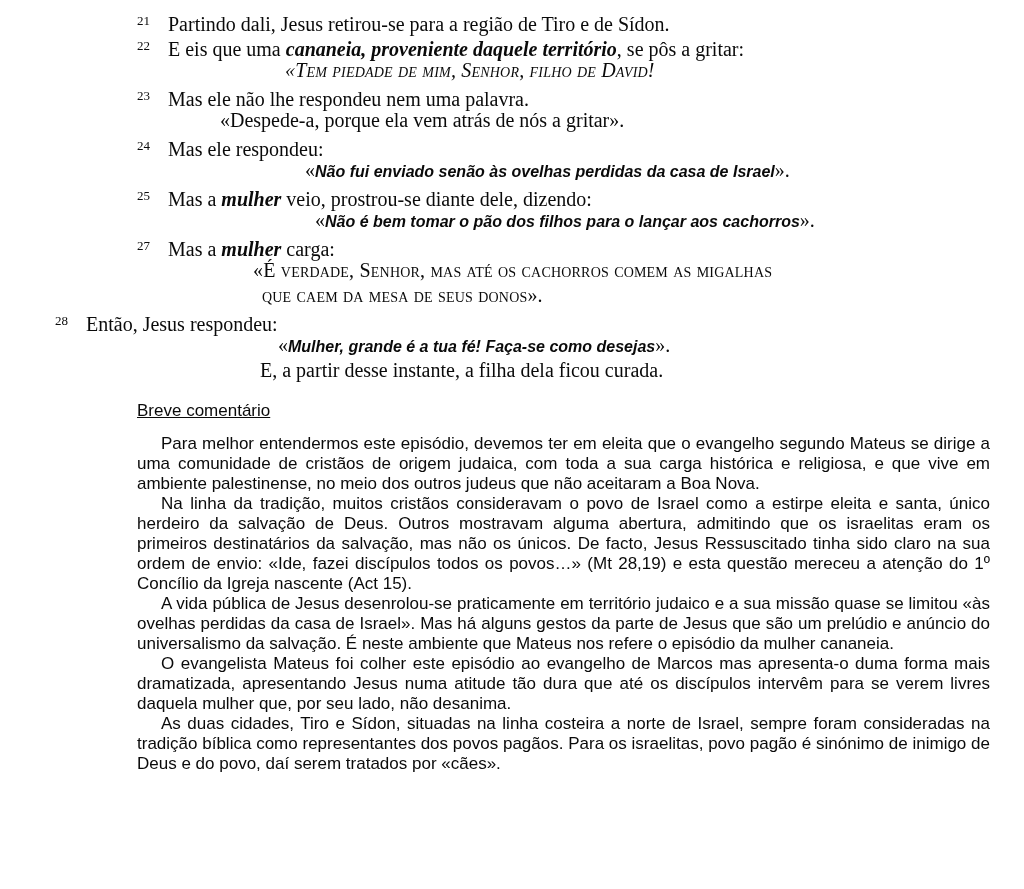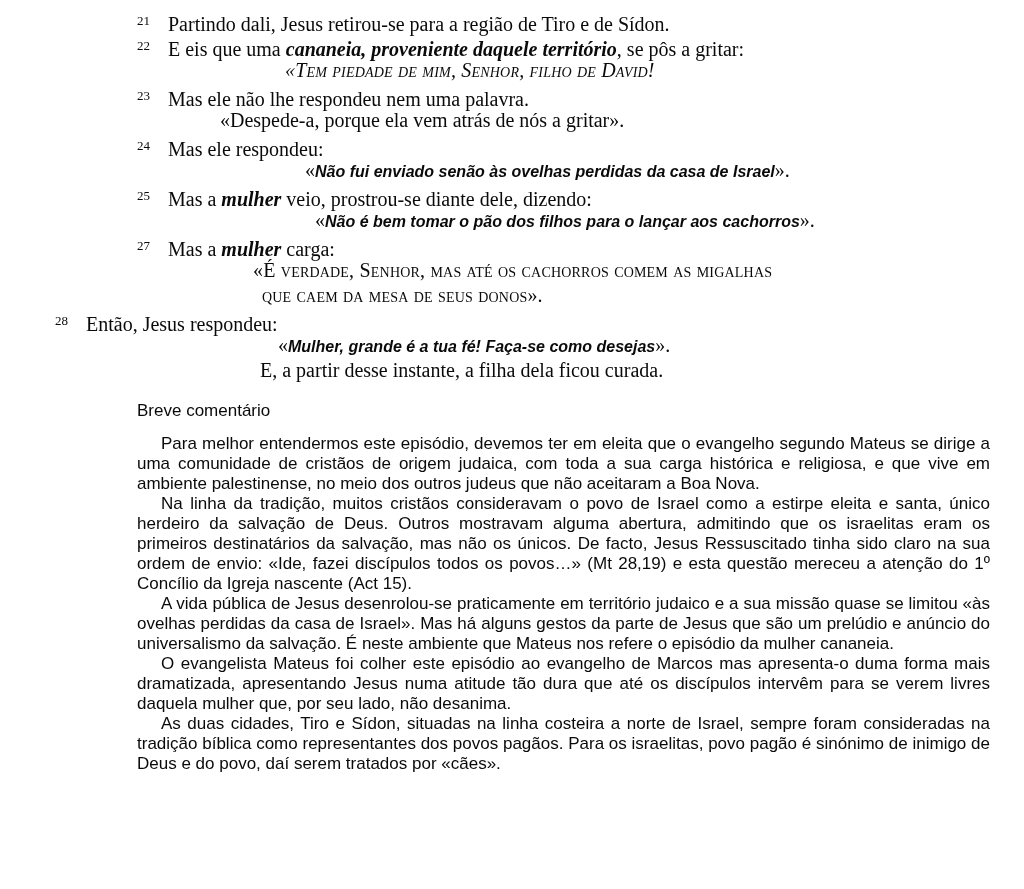--- a/index.html
+++ b/index.html
@@ -28,21 +28,21 @@
     font-family:"Liberation Sans",sans-serif;
     font-weight:bold;font-style:italic;font-size:16px;
   }
   .commentary{
     margin-left:137px;width:853px;
     font-family:"Liberation Sans",sans-serif;
     font-size:17px;line-height:20px;
   }
   .commentary-heading{
     margin-top:18px;margin-bottom:13px;
-    font-size:17px;font-weight:normal;
+    font-size:17px;font-weight:normal;text-decoration:underline;
   }
   .commentary p{
     margin:0;text-indent:24px;
     text-align:justify;
   }
 </style>
 </head>
 <body>
 
 <div class="scripture">

